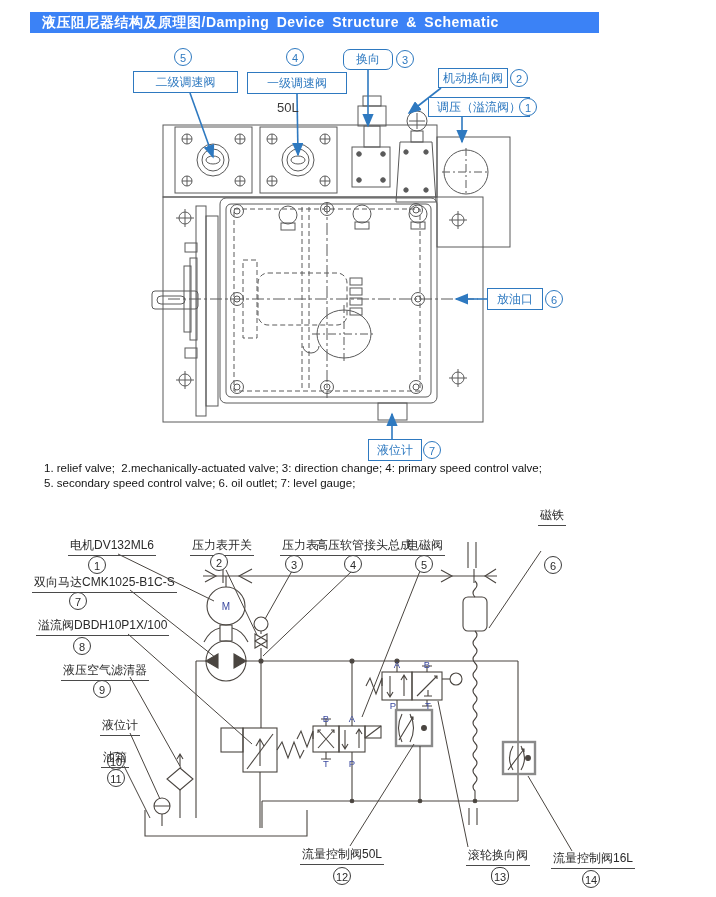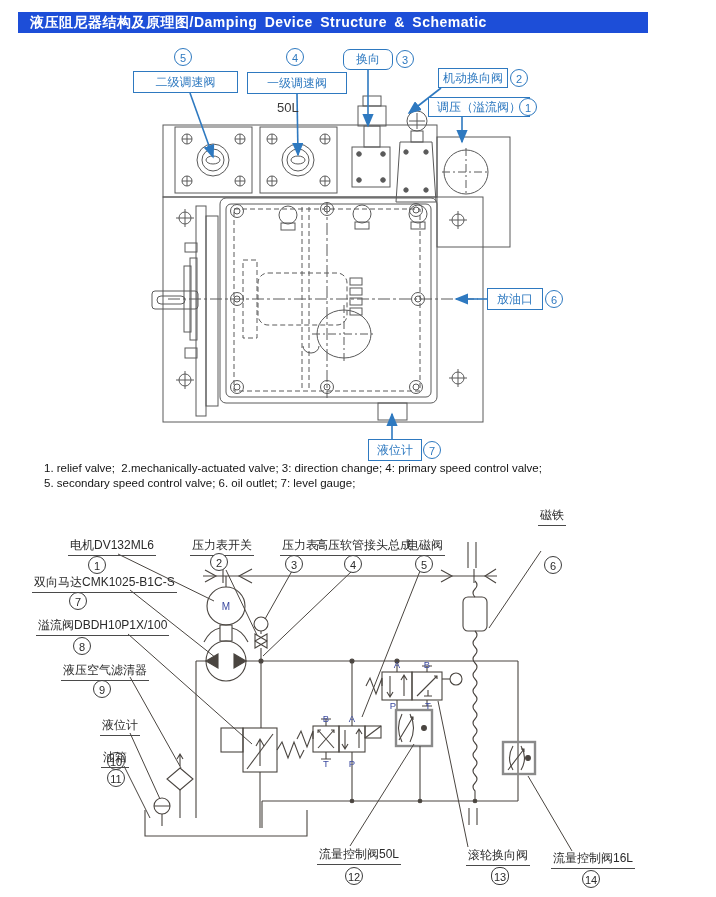--- a/index.html
+++ b/index.html
@@ -1,20 +1,20 @@
 <!DOCTYPE html>
 <html><head>
 <meta charset="utf-8">
 <style>
   html,body{margin:0;padding:0;background:#fff;}
   body{width:716px;height:897px;position:relative;overflow:hidden;
        font-family:"Liberation Sans","DejaVu Sans",sans-serif;}
   .abs{position:absolute;}
   
-  .titlebar{left:18px;top:12px;width:630px;height:21px;background:#1d4ed8;
+  .titlebar{left:30px;top:12px;width:569px;height:21px;background:#3b82f6;
     color:#fff;font-size:14px;font-weight:bold;line-height:21px;
     padding-left:12px;box-sizing:border-box;letter-spacing:.5px;word-spacing:3px;white-space:nowrap;}
   
   .callout{border:1.5px solid #2e79c0;color:#2e79c0;background:#fff;
     font-size:12px;display:flex;align-items:center;justify-content:center;
     box-sizing:border-box;white-space:nowrap;z-index:3;}
   .bluenum{width:18px;height:18px;border:1.4px solid #2e79c0;border-radius:50%;
     color:#2e79c0;font-size:11px;line-height:18px;text-align:center;
     box-sizing:border-box;background:#fff;z-index:3;}
   
@@ -397,20 +397,20 @@
 
 <div class="abs slabel" style="left:61px;top:662px;">液压空气滤清器</div>
 <div class="abs darknum" style="left:93px;top:680px;">9</div>
 
 <div class="abs slabel" style="left:100px;top:717px;">液位计</div>
 <div class="abs darknum" style="left:107px;top:752px;">10</div>
 
 <div class="abs slabel" style="left:101px;top:749px;">油箱</div>
 <div class="abs darknum" style="left:107px;top:769px;">11</div>
 
-<div class="abs slabel" style="left:317px;top:846px;">流量控制阀50L</div>
-<div class="abs darknum" style="left:333px;top:867px;margin-left:12px;">12</div>
+<div class="abs slabel" style="left:300px;top:846px;">流量控制阀50L</div>
+<div class="abs darknum" style="left:333px;top:867px;">12</div>
 
 <div class="abs slabel" style="left:466px;top:847px;">滚轮换向阀</div>
 <div class="abs darknum" style="left:491px;top:867px;border-radius:8px;">13</div>
 
 <div class="abs slabel" style="left:551px;top:850px;">流量控制阀16L</div>
 <div class="abs darknum" style="left:582px;top:870px;">14</div>
 
 </body></html>

